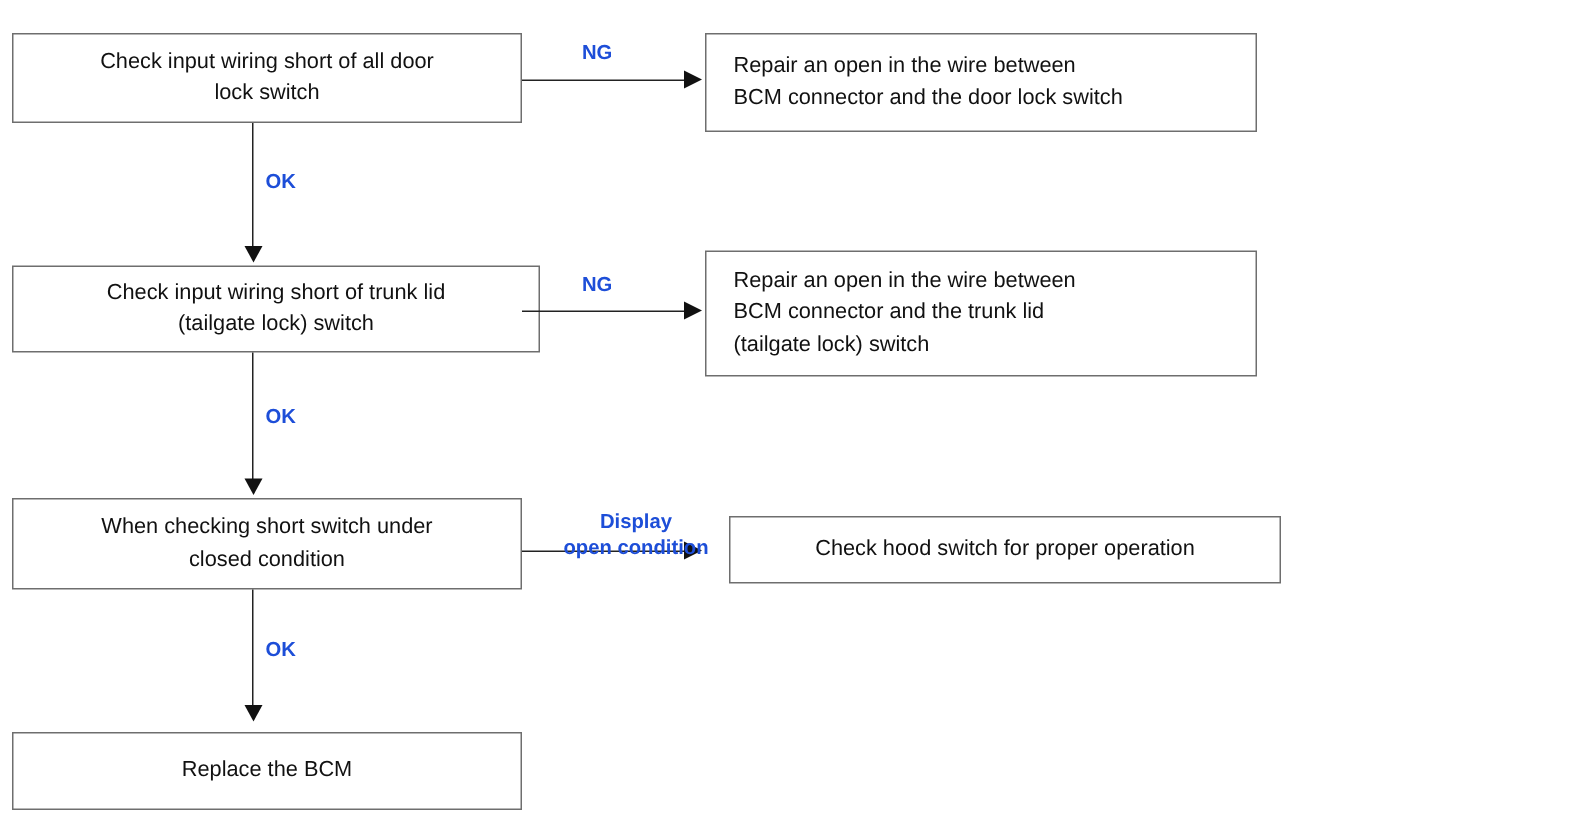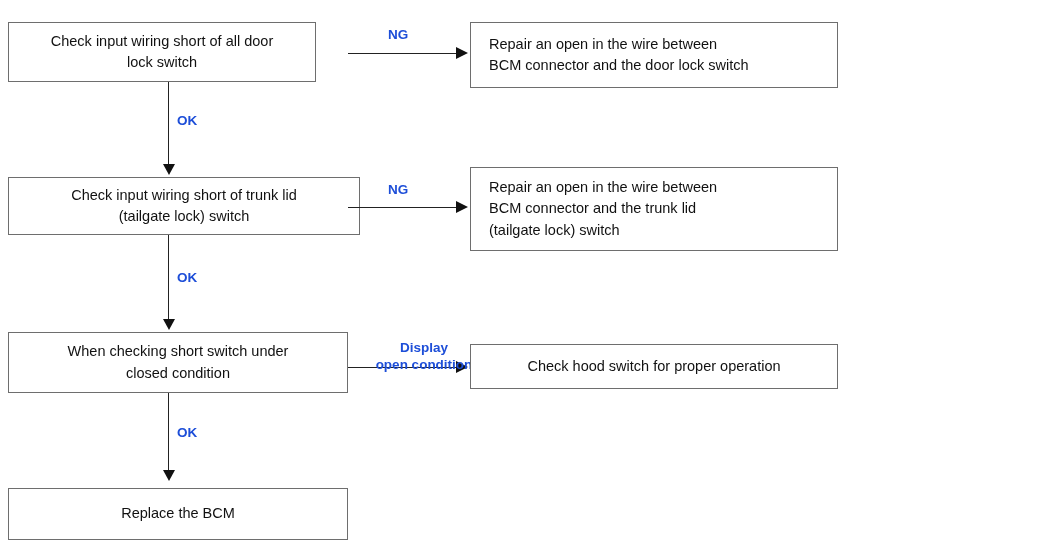--- a/index.html
+++ b/index.html
@@ -69,21 +69,21 @@
     border-top: 6px solid transparent;
     border-bottom: 6px solid transparent;
     border-left: 12px solid #111111;
   }
 </style>
 </head>
 <body>
 
 <div id="canvas">
 
-  <div class="box" style="left:8px; top:22px; width:308px; height:60px;">
+  <div class="box" style="left:8px; top:22px; width:340px; height:60px;">
     <span>Check input wiring short of all door
 lock switch</span>
   </div>
 
   <div class="hline" style="left:348px; top:53px; width:112px;"></div>
   <div class="arrow-right" style="left:456px; top:47px;"></div>
   <div class="label" style="left:388px; top:27px;">NG</div>
 
   <div class="box left-align" style="left:470px; top:22px; width:368px; height:66px;">
     <span>Repair an open in the wire between
@@ -116,21 +116,21 @@
   <div class="box" style="left:8px; top:332px; width:340px; height:61px;">
     <span>When checking short switch under
 closed condition</span>
   </div>
 
   <div class="hline" style="left:348px; top:367px; width:112px;"></div>
   <div class="arrow-right" style="left:456px; top:361px;"></div>
   <div class="label" style="left:358px; top:340px; width:132px;">Display
 open condition</div>
 
-  <div class="box" style="left:470px; top:344px; width:368px; height:45px;">
+  <div class="box" style="left:486px; top:344px; width:368px; height:45px;">
     <span>Check hood switch for proper operation</span>
   </div>
 
   <div class="vline" style="left:168px; top:393px; height:79px;"></div>
   <div class="arrow-down" style="left:162.5px; top:470px;"></div>
   <div class="label" style="left:177px; top:425px;">OK</div>
 
   <div class="box" style="left:8px; top:488px; width:340px; height:52px;">
     <span>Replace the BCM</span>
   </div>

